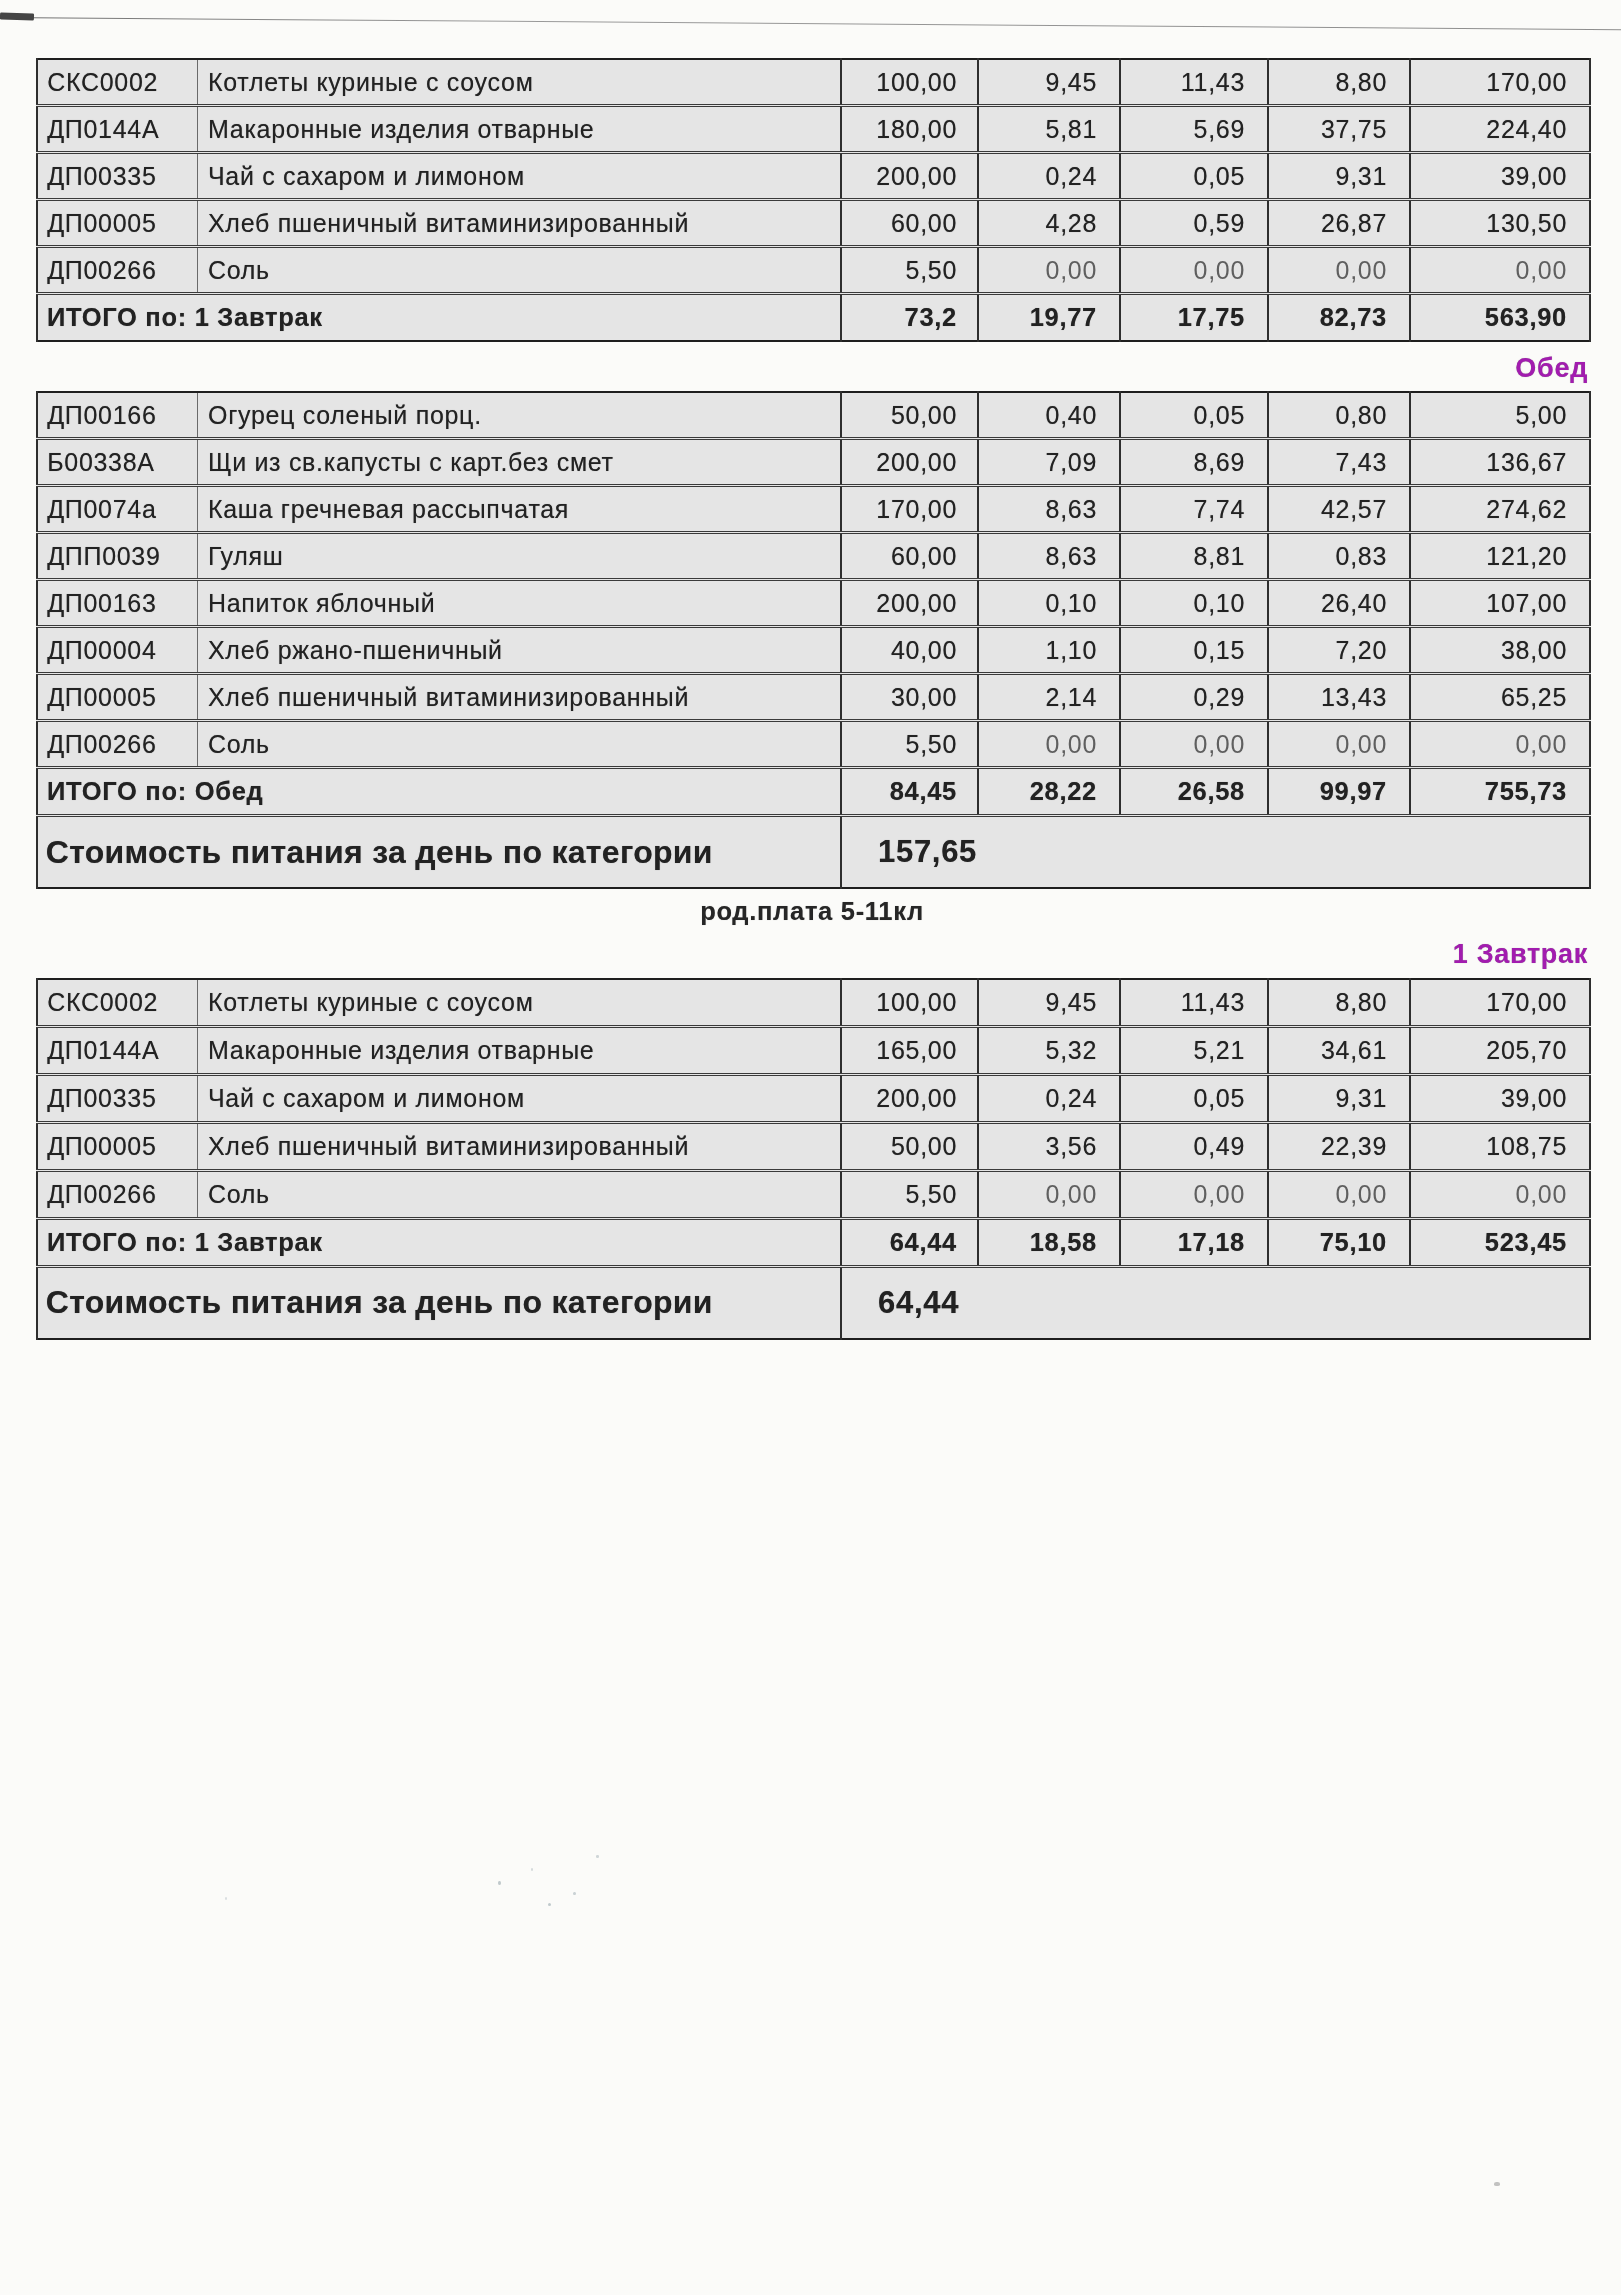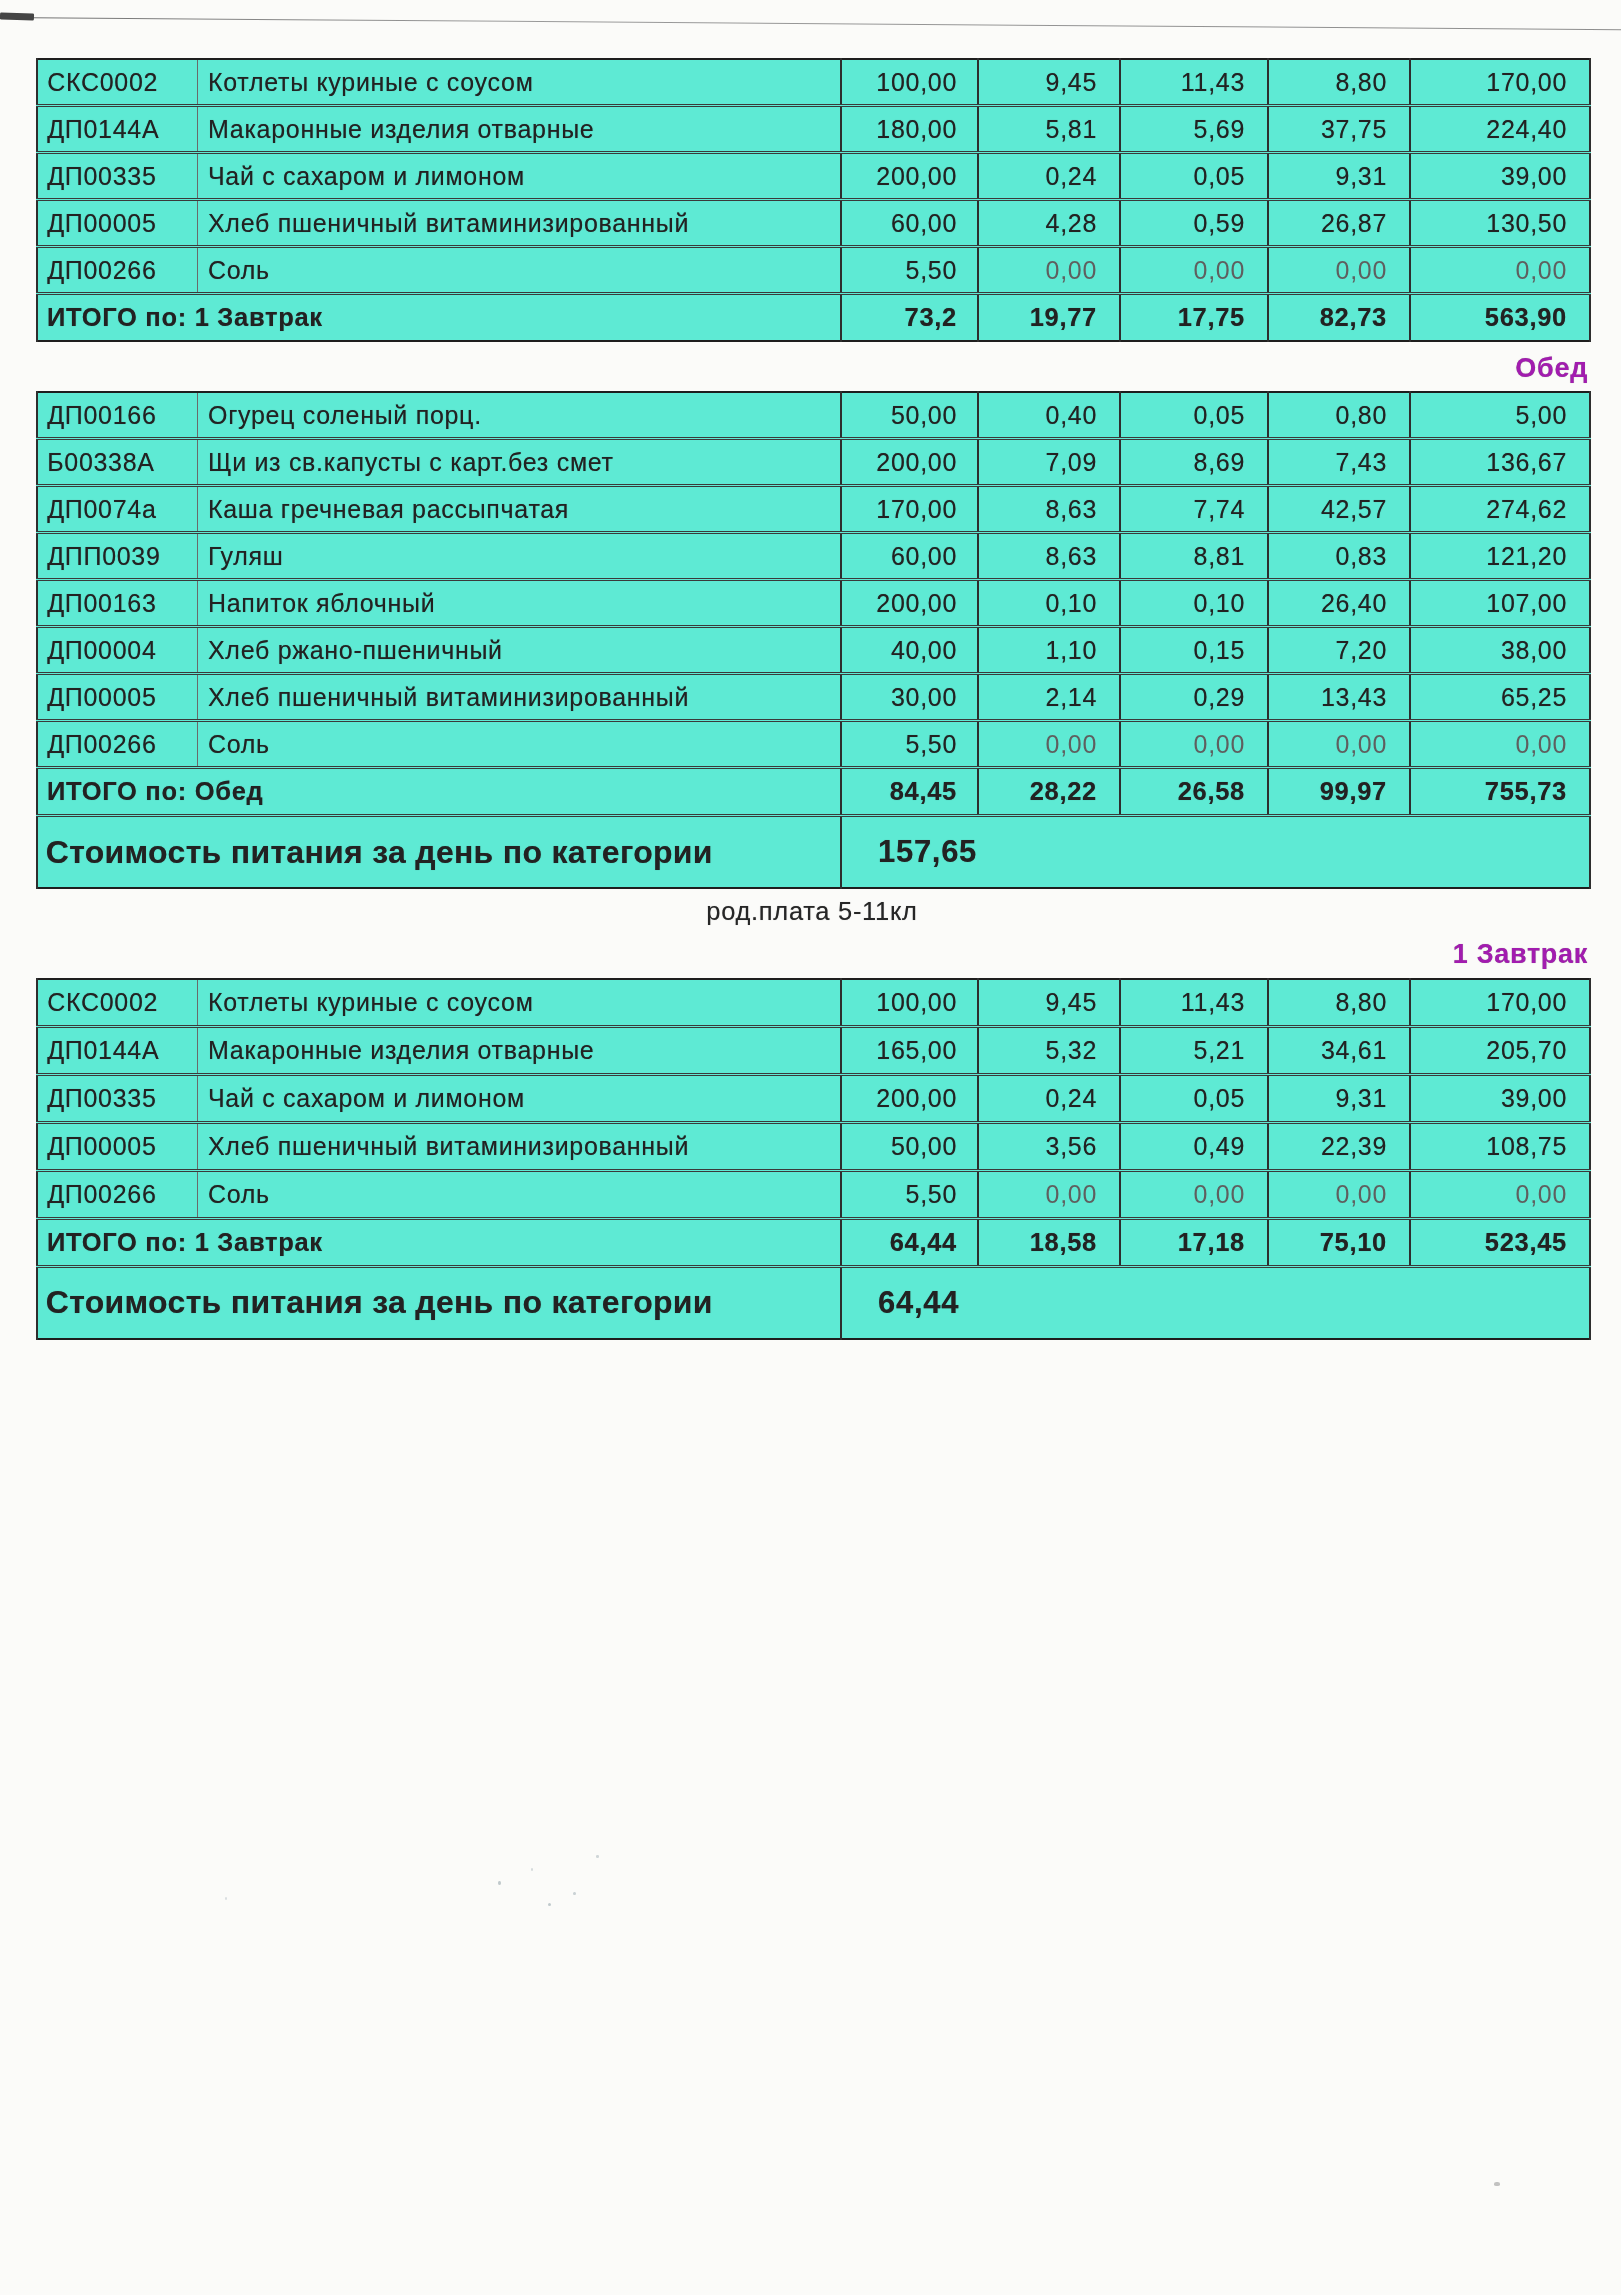--- a/index.html
+++ b/index.html
@@ -10,21 +10,21 @@
     color:#222;
     position:relative;
     overflow:hidden;
   }
   .doc{margin-left:36px;width:1552px;position:relative;}
   .spacer-top{height:58px;}
   table.menu{
     border-collapse:collapse;
     table-layout:fixed;
     width:1552px;
-    background:#5eead4;
+    background:#e5e5e5;
   }
   table.menu{border:2.6px solid #1e1e1e;}
   td{
     font-size:25px;
     letter-spacing:0.7px;
     color:#222;
     overflow:hidden;
     white-space:nowrap;
     border-left:2px solid #2e2e2e;
     border-right:2px solid #2e2e2e;
@@ -45,21 +45,21 @@
   td.daily-label{font-weight:bold;font-size:32px;letter-spacing:0.3px;padding-left:7.8px;}
   td.daily-value{font-weight:bold;font-size:31px;text-align:left;padding-left:36px;}
   td.faded{color:#5f5f5f;text-shadow:none;}
   .section-title{
     font-weight:bold;font-size:27px;color:#a21caf;
     margin:10.5px 0 7.8px 26px;letter-spacing:0.7px;
     text-shadow:0 0 0.7px rgba(40,40,40,.5);
     text-align:right;
   }
   .mid-note{
-    text-align:center;font-weight:normal;font-size:25.5px;color:#262626;
+    text-align:center;font-weight:bold;font-size:25.5px;color:#262626;
     margin:7.8px 0 13px 0;letter-spacing:0.7px;
     text-shadow:0 0 0.7px rgba(40,40,40,.5);
   }
   .footer{
     margin-top:27.5px;padding-left:49px;font-size:25.5px;color:#2b2b2b;
     letter-spacing:0.7px;text-shadow:0 0 0.7px rgba(40,40,40,.45);
   }
   .sig-line{
     display:inline-block;width:154px;height:0;
     border-bottom:2px solid #6f6f6f;

